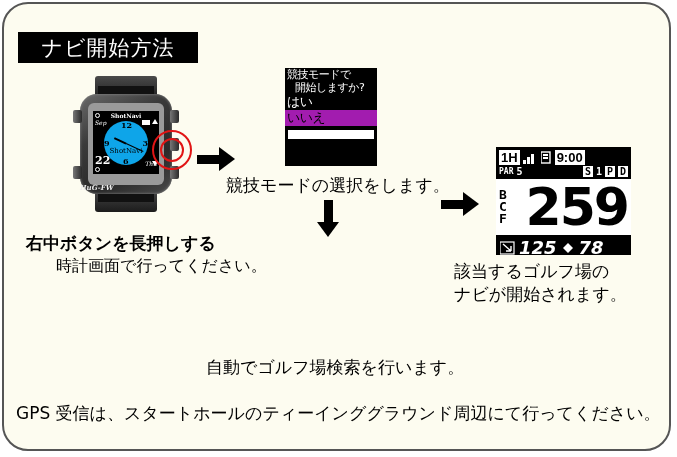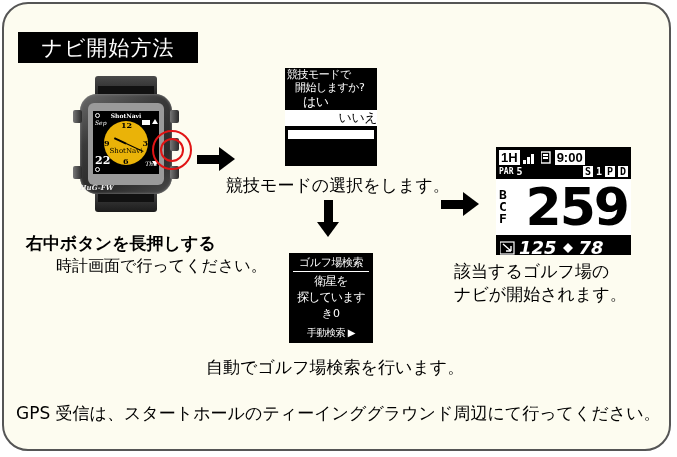--- a/index.html
+++ b/index.html
@@ -68,21 +68,21 @@
   #hilite2{
     position:absolute; left:96px; top:62px; width:20px; height:20px;
     border:2px solid #e11515; border-radius:50%;
   }
 
   
   .lcd-brand{ position:absolute; left:0; right:0; top:1px; text-align:center;
       color:#fff; font-size:6px; font-family:"DejaVu Serif","Liberation Serif",serif;
       font-weight:bold;}
   .dial{ position:absolute; left:11px; top:10px; width:44px; height:44px;
-      background:#eab308; border-radius:50%;}
+      background:#0ea5e9; border-radius:50%;}
   .dial .num{ position:absolute; color:#000; font-size:8px; font-weight:bold;
       font-family:"DejaVu Serif","Liberation Serif",serif;}
   .dial .n12{ left:17px; top:-1px;}
   .dial .n3{ right:0px; top:17px;}
   .dial .n6{ left:19px; bottom:-1px;}
   .dial .n9{ left:0px; top:17px;}
   .dial .cname{ position:absolute; left:0; right:0; top:26px; text-align:center;
       font-size:7px; font-family:"DejaVu Serif","Liberation Serif",serif;}
   .hand{ position:absolute; background:#000; transform-origin:0 50%;}
   .hand.hr{ left:22px; top:21.5px; width:13px; height:1.6px; transform:rotate(205deg);}
@@ -104,23 +104,23 @@
       color:#eee; font-size:7px; font-style:italic; font-weight:bold;
       font-family:"DejaVu Serif","Liberation Serif",serif;}
 
   
   .screen{ position:absolute; background:#000; }
 
   #screen-confirm{ left:281px; top:64px; width:92px; height:98px; }
   .sc-line{ color:#fff; font-size:11px; line-height:13px; padding-left:2px;
             white-space:nowrap; letter-spacing:-0.5px;}
   .sc-line.indent{ padding-left:10px;}
-  .sc-opt{ color:#fff; font-size:13px; line-height:16px; padding-left:18px;
+  .sc-opt{ color:#fff; font-size:13px; line-height:16px; padding-left:2px;
            letter-spacing:-0.5px;}
-  .sc-opt.sel{ background:#ffffff; color:#000;text-align:right;}
+  .sc-opt.sel{ background:#a21caf; color:#000;}
   .sc-bar{ margin:4px 3px 0 3px; height:9px; background:#fff;}
 
   #screen-search{ left:285px; top:249px; width:84px; height:90px; }
   .ss-title{ color:#fff; font-size:11px; text-align:center; letter-spacing:-0.5px;
              border-bottom:1px solid #fff; padding-bottom:1px; margin:2px 4px 0 4px;}
   .ss-mid{ color:#fff; font-size:12px; text-align:center; line-height:14px;
            letter-spacing:-1px; margin-top:2px;}
   .ss-sat{ color:#fff; font-size:11px; text-align:center; margin-top:2px;}
   .ss-foot{ color:#fff; font-size:10px; text-align:center; margin-top:5px;
             letter-spacing:-0.5px;}
@@ -229,27 +229,20 @@
     <div class="sc-bar"></div>
   </div>
 
   <div class="cap" id="cap-mode">競技モードの選択をします。</div>
 
   <div class="arrow-d" style="left:313px;top:196px;">
     <div class="shaft"></div>
       <div class="head"></div>
   </div>
 
-  <div class="screen" id="screen-search">
-    <div class="ss-title">ゴルフ場検索</div>
-    <div class="ss-mid">衛星を</div>
-    <div class="ss-mid">探しています</div>
-    <div class="ss-sat">き0</div>
-    <div class="ss-foot">手動検索 ▶</div>
-  </div>
 
   <div class="arrow-r" style="left:437px;top:188px;">
     <div class="shaft"></div>
       <div class="head"></div>
   </div>
 
   <div class="screen" id="screen-yard">
     <div class="yd-top">
       <span class="chip">1H</span>
       <svg width="15" height="12">

